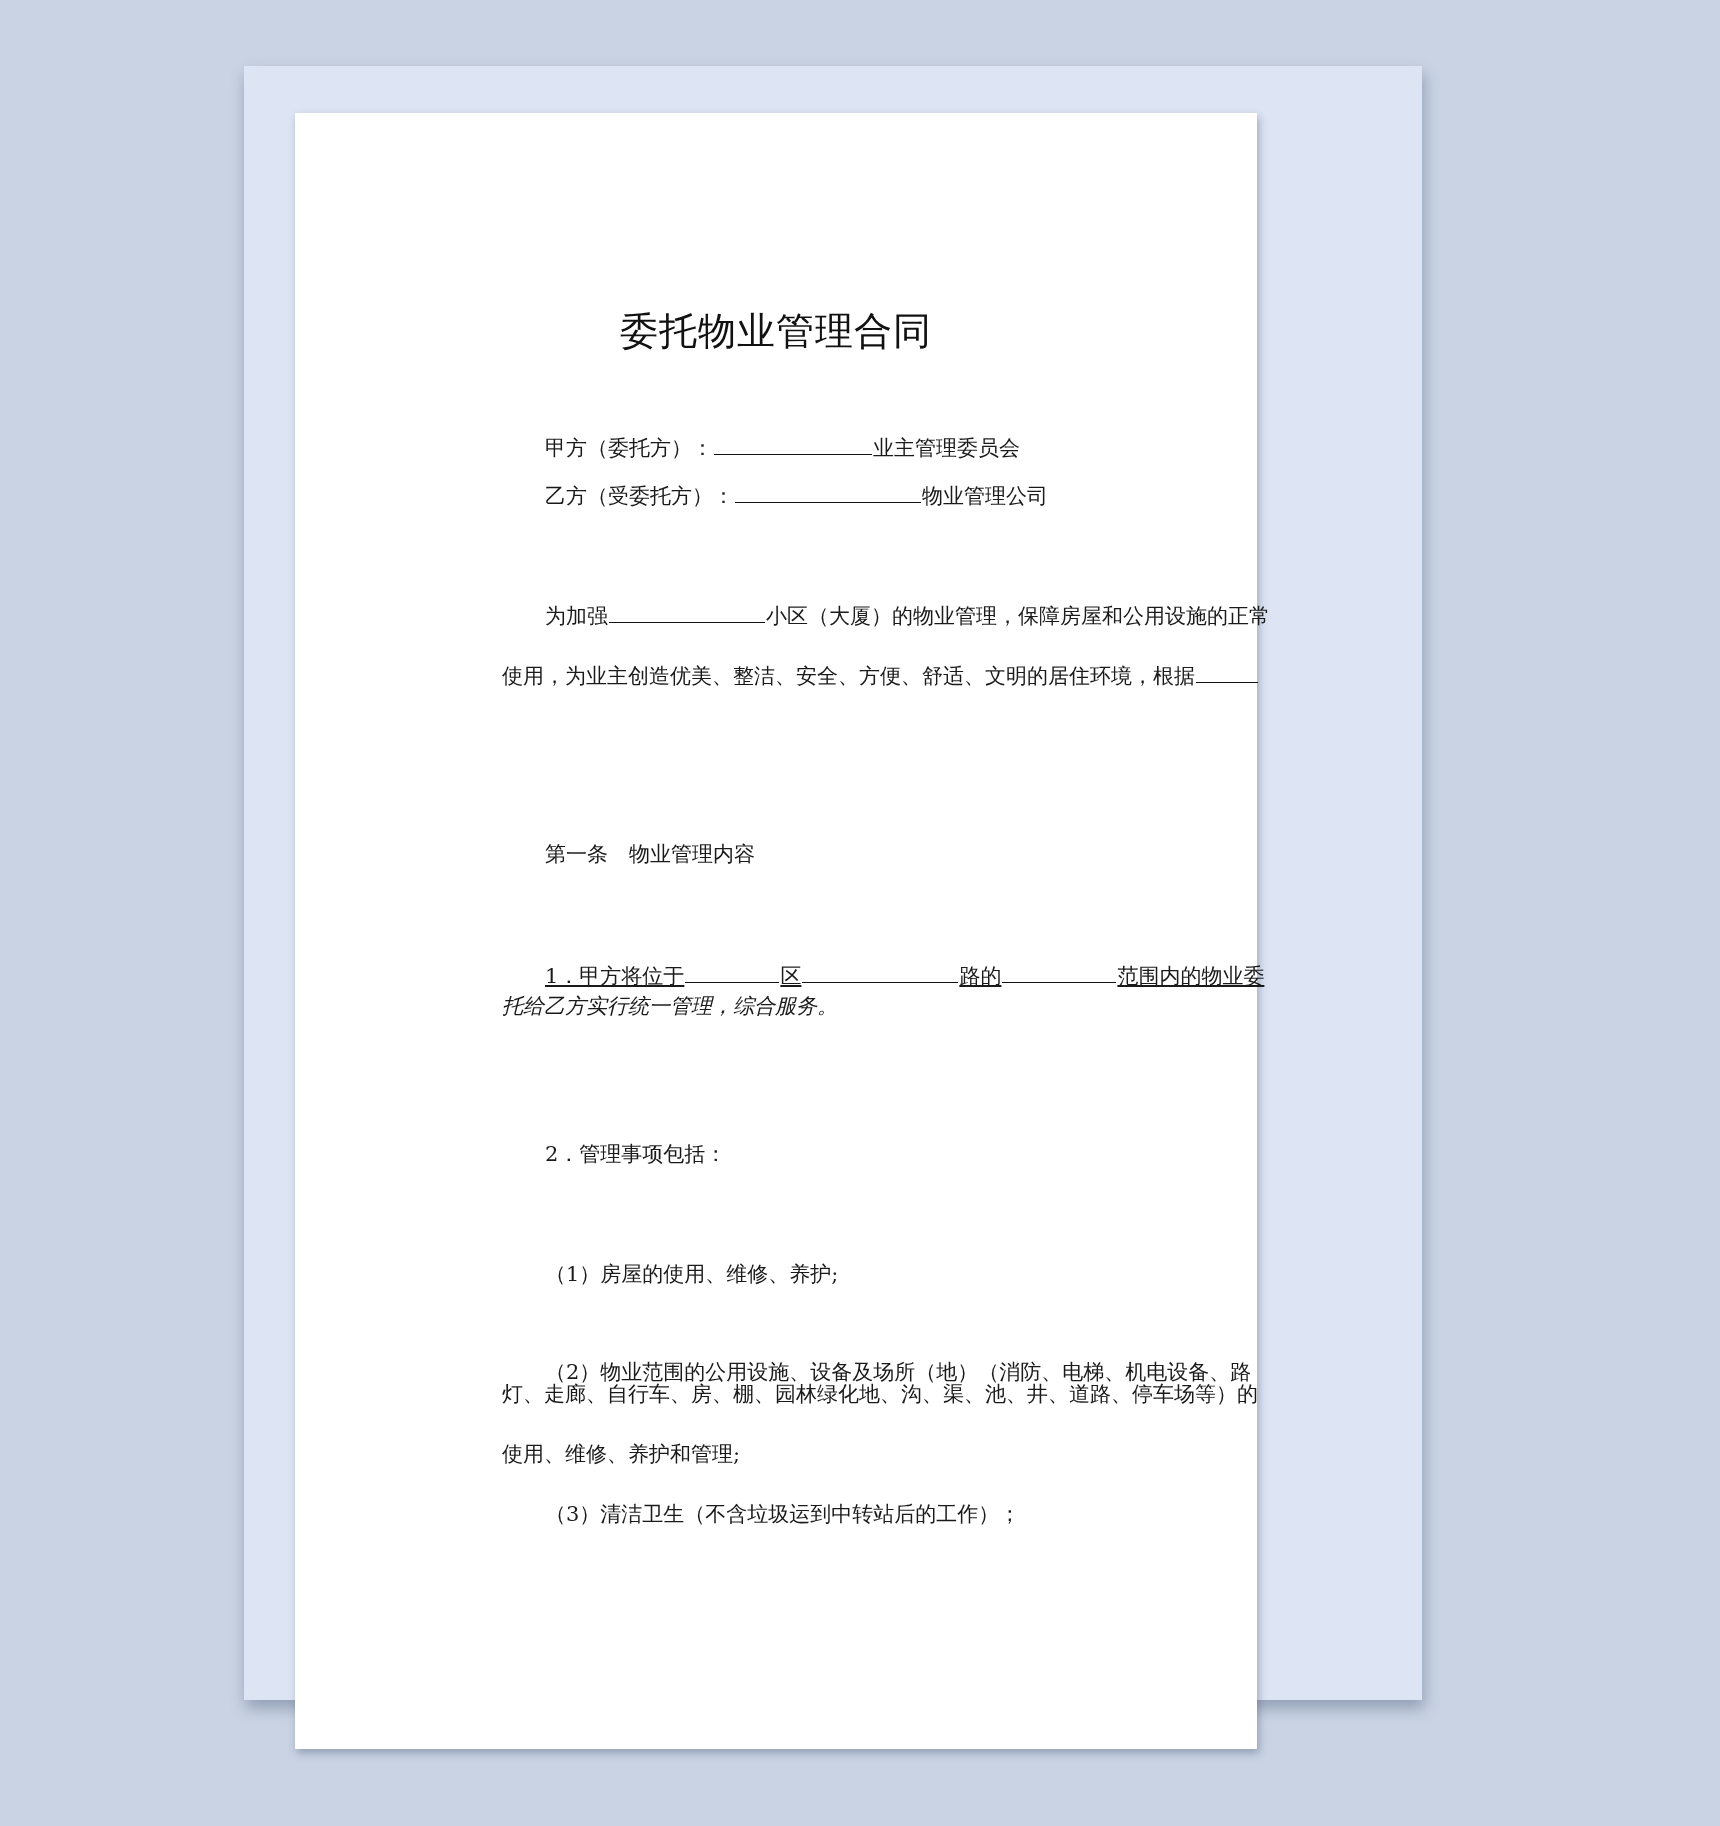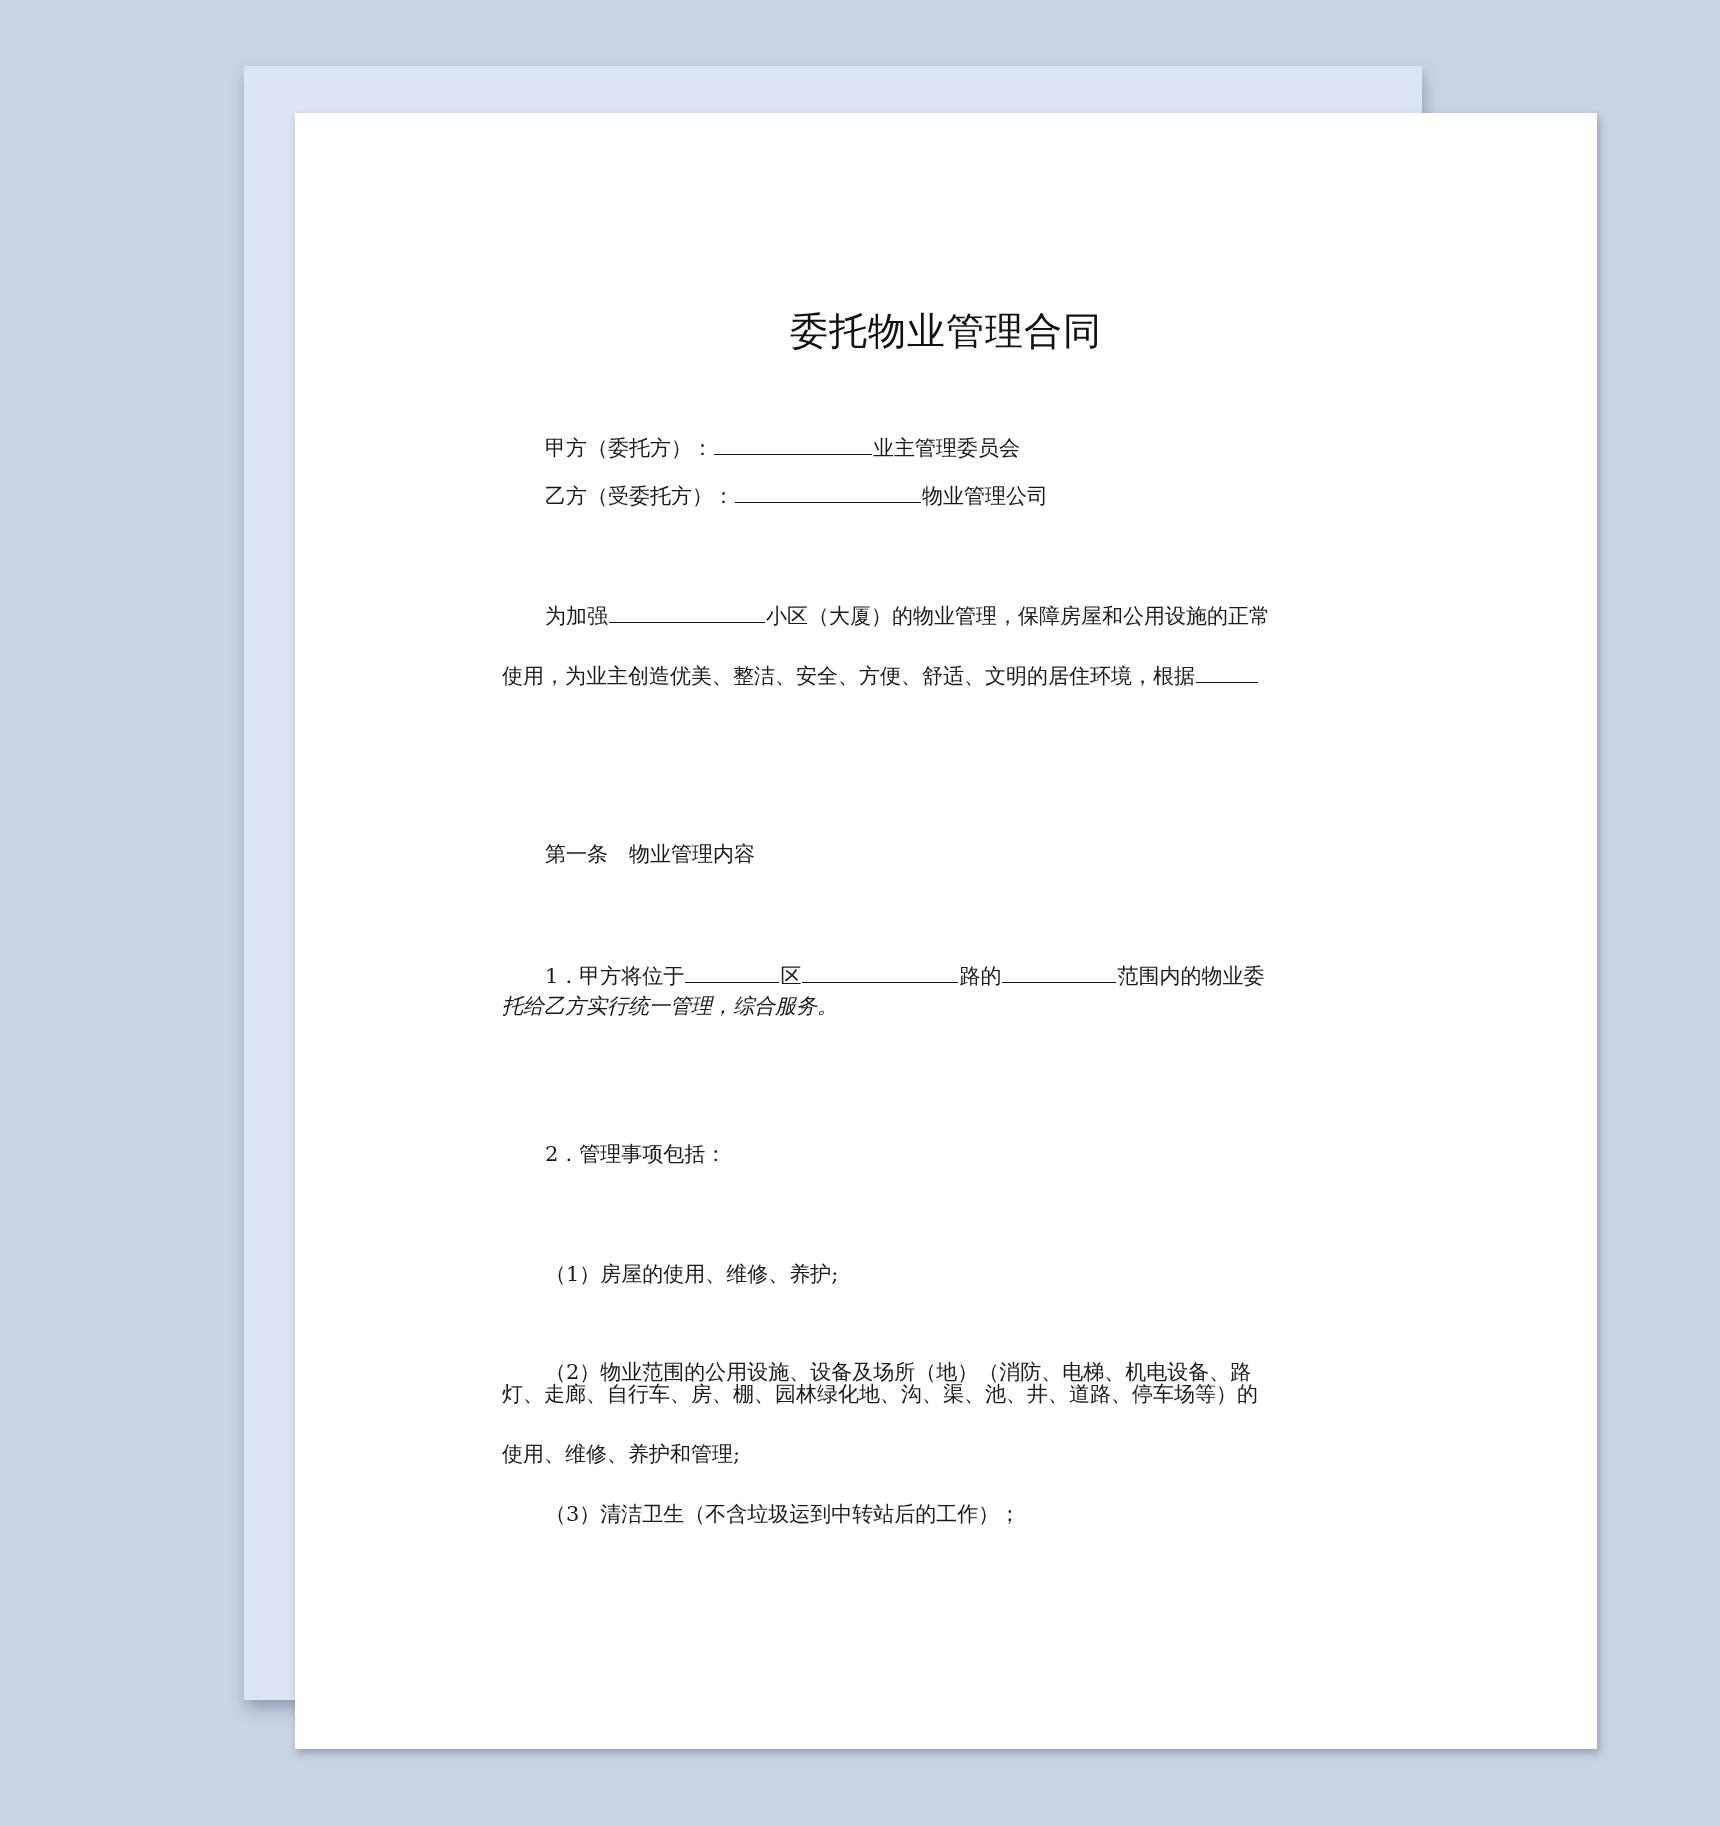--- a/index.html
+++ b/index.html
@@ -21,21 +21,21 @@
     top: 66px;
     width: 1178px;
     height: 1634px;
     background: #dde5f4;
     box-shadow: 2px 8px 14px rgba(80, 95, 125, 0.45);
   }
   .front-page {
     position: absolute;
     left: 295px;
     top: 113px;
-    width: 1302px;
+    width: 962px;
     height: 1636px;
     background: #ffffff;
     box-shadow: 2px 4px 8px rgba(80, 95, 125, 0.45);
   }
   .doc-title {
     position: absolute;
     left: 0;
     width: 100%;
     top: 193px;
     text-align: center;
@@ -85,21 +85,21 @@
     <span>为加强</span><span class="blank" style="width:156px;"></span><span>小区（大厦）的物业管理，保障房屋和公用设施的正常</span>
   </div>
 
   <div class="line" style="top:547px;">
     <span>使用，为业主创造优美、整洁、安全、方便、舒适、文明的居住环境，根据</span><span class="blank" style="width:62px;"></span>
   </div>
 
 
   <div class="line indent" style="top:727px;">第一条　物业管理内容</div>
 
-  <div class="line indent" style="top:847px;">
+  <div class="line indent" style="top:847px;text-decoration:underline;">
     <span>1．甲方将位于</span><span class="blank" style="width:94px;"></span><span>区</span><span class="blank" style="width:156px;"></span><span>路的</span><span class="blank" style="width:114px;"></span><span>范围内的物业委</span>
   </div>
 
   <div class="line" style="top:879px;font-style:italic;">托给乙方实行统一管理，综合服务。</div>
 
   <div class="line indent" style="top:1027px;">2．管理事项包括：</div>
 
   <div class="line indent" style="top:1147px;">（1）房屋的使用、维修、养护;</div>
 
   <div class="line indent" style="top:1245px;">（2）物业范围的公用设施、设备及场所（地）（消防、电梯、机电设备、路</div>

